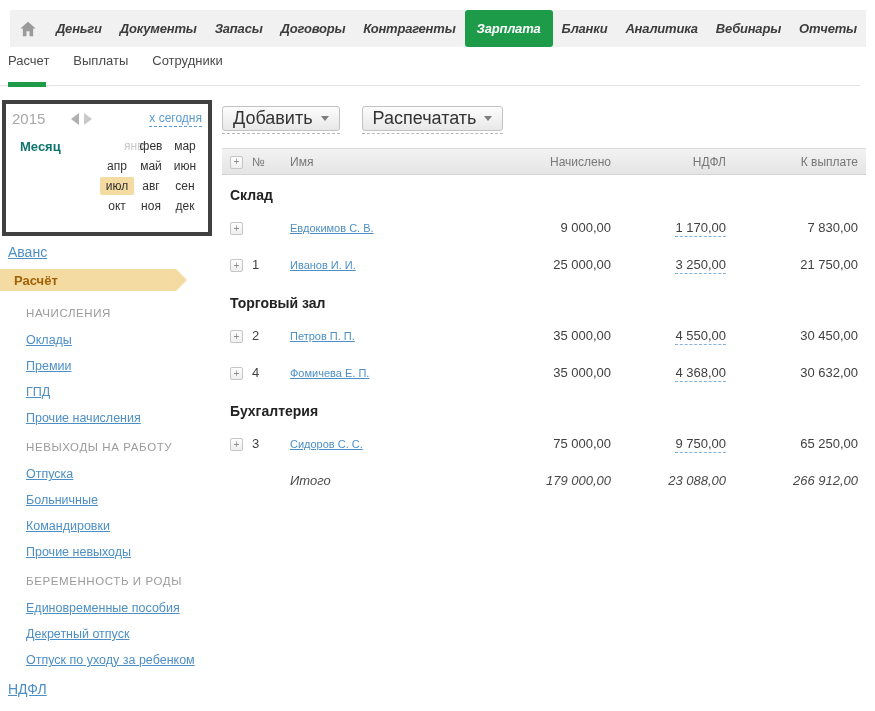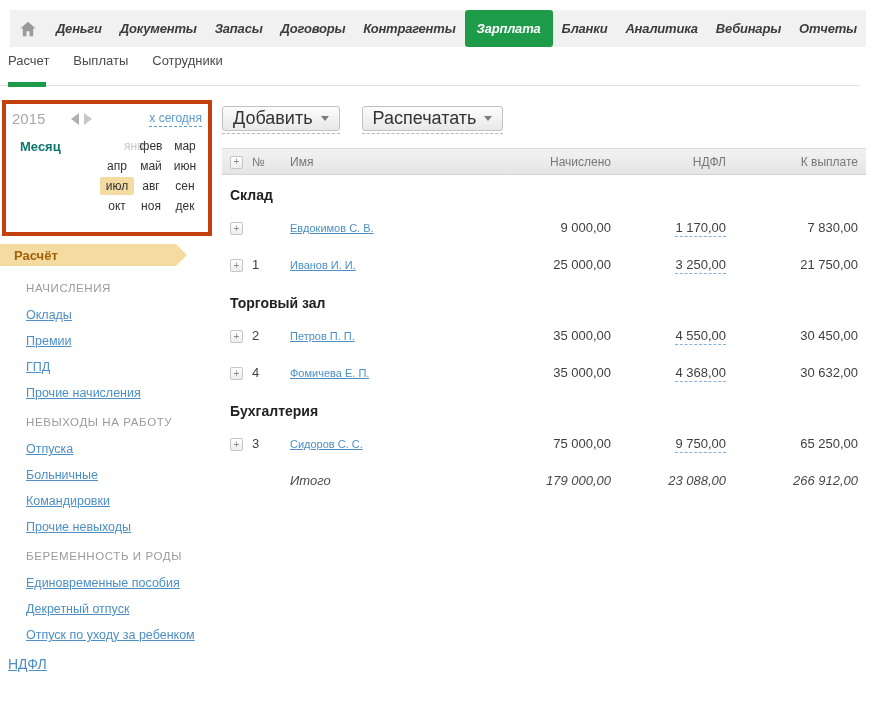--- a/index.html
+++ b/index.html
@@ -12,21 +12,21 @@
   .topnav .tab { font-size:13px; font-weight:bold; color:#3c3c3c; text-decoration:none; padding:0 9px; letter-spacing:-0.2px; height:37px; display:flex; align-items:center; white-space:nowrap; cursor:pointer; }
   .topnav .tab.active { background:#1d9b49; color:#fff; border-radius:3px; padding:0 12px; }
 
   
   .subnav { position:absolute; left:8px; top:53px; display:flex; gap:24px; }
   .subnav .stab { font-size:13px; color:#4a4a4a; text-decoration:none; cursor:pointer; }
   .subnav-line { position:absolute; left:0; top:85px; width:860px; border-top:1px solid #e3e3e3; }
   .subnav-active-bar { position:absolute; left:8px; top:82px; width:38px; height:5px; background:#1d9b49; }
 
   
-  .calbox { position:absolute; left:2px; top:100px; width:210px; height:136px; border:4px solid #c2410c; background:#fff; padding:6px 6px 0 6px; }
+  .calbox { position:absolute; left:2px; top:100px; width:210px; height:136px; border:4px solid #404040; background:#fff; padding:6px 6px 0 6px; }
   .cal-top { display:flex; align-items:center; }
   .cal-year { font-size:15px; color:#a9a9a9; }
   .cal-arrows { display:flex; gap:5px; margin-left:26px; }
   .arr { width:0; height:0; border-top:6px solid transparent; border-bottom:6px solid transparent; cursor:pointer; }
   .arr-prev { border-right:8px solid #b0b0b0; }
   .arr-next { border-left:8px solid #c8c8c8; }
   .cal-today { margin-left:auto; font-size:12px; color:#5b9bd0; text-decoration:none; border-bottom:1px dashed #5b9bd0; padding-bottom:1px; cursor:pointer; }
   .cal-body { position:relative; margin-top:10px; }
   .cal-month-label { position:absolute; left:8px; top:2px; font-size:13px; font-weight:bold; color:#0f766e; }
   .months { margin-left:auto; width:102px; display:grid; grid-template-columns:repeat(3,34px); row-gap:2px; }
@@ -117,20 +117,21 @@
       <span class="mcell">авг</span>
       <span class="mcell">сен</span>
       <span class="mcell">окт</span>
       <span class="mcell">ноя</span>
       <span class="mcell">дек</span>
     </div>
   </div>
 </div>
 
 <div class="sidebar">
+  <a class="slink side-top-link">Аванс</a>
   <div class="calc-active">
     <span>Расчёт</span>
   </div>
 
   <div class="side-heading">НАЧИСЛЕНИЯ</div>
   <div class="side-link-row"><a class="slink">Оклады</a></div>
   <div class="side-link-row"><a class="slink">Премии</a></div>
   <div class="side-link-row"><a class="slink">ГПД</a></div>
   <div class="side-link-row"><a class="slink">Прочие начисления</a></div>
 

